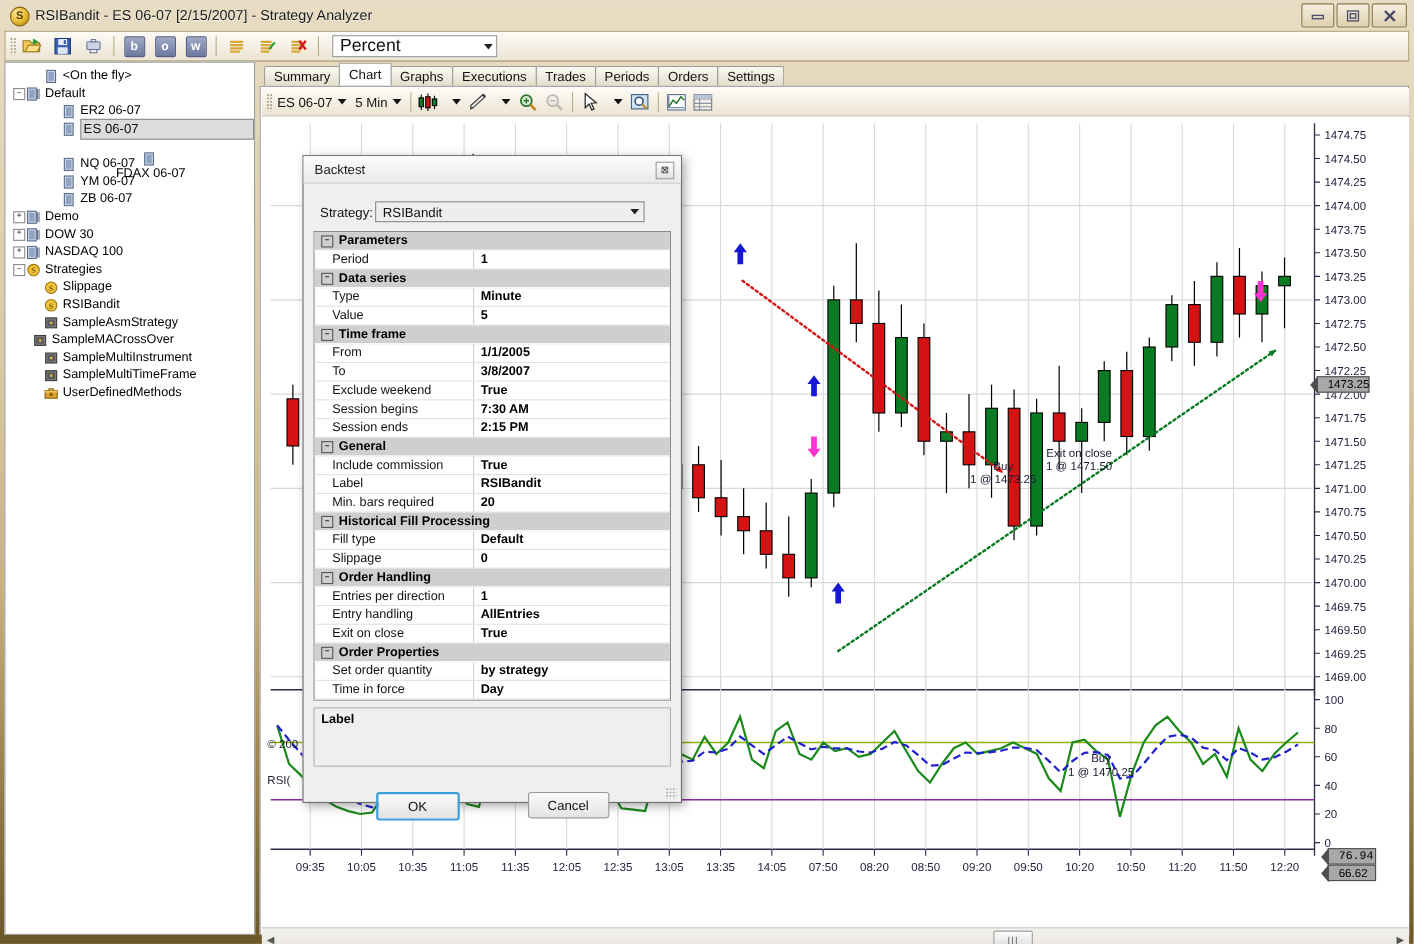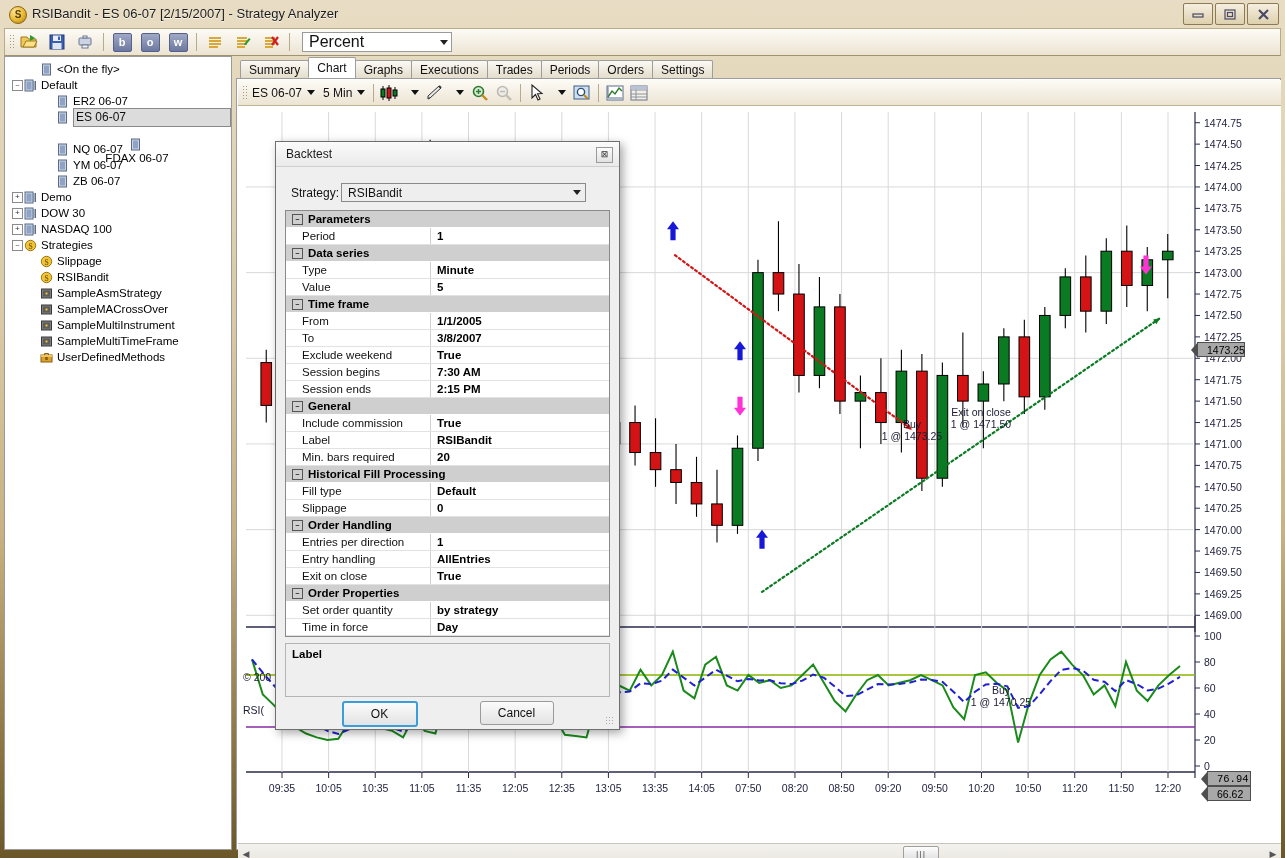--- a/index.html
+++ b/index.html
@@ -163,21 +163,21 @@
   .g-row{display:flex;height:16px;border-bottom:1px solid #e2e2e2;}
   .g-k{
     width:145px;padding-left:16px;font-size:11.5px;color:#111;line-height:16px;
     border-right:1px solid #cfcfcf;box-sizing:border-box;
   }
   .g-v{flex:1;padding-left:6px;font-size:11.5px;font-weight:bold;color:#000;line-height:16px;}
   .desc{
     margin:6px 0 0 0;border:1px solid #b4b4b4;background:#efefef;height:54px;
     padding:4px 6px;box-sizing:border-box;font-size:11.5px;font-weight:bold;color:#000;
   }
-  .btnrow{display:flex;justify-content:center;gap:62px;margin-top:4px;}
+  .btnrow{display:flex;justify-content:center;gap:62px;margin-top:23px;}
   .btn{
     width:72px;height:22px;font-size:12px;color:#111;
     background:linear-gradient(180deg,#fbfbfb,#e3e3e3);
     border:1px solid #9a9a9a;border-radius:3px;
     display:flex;align-items:center;justify-content:center;
   }
   .btn.primary{border:2px solid #3c9ddb;}
   .resize-grip{
     position:absolute;right:4px;bottom:3px;width:10px;height:10px;
     background-image:radial-gradient(circle,#a9a9a9 1px,transparent 1px);background-size:3px 3px;
@@ -400,21 +400,21 @@
         </div>
         <div class="tnode" style="padding-left: 22px;">
           <span class="tw"></span>
           <span class="ticon"><svg width="13" height="13" viewBox="0 0 13 13">
               <rect x="1.5" y="2" width="10" height="9" fill="#7d7d7d" stroke="#3b3b3b"></rect>
               <rect x="3" y="3.5" width="7" height="6" fill="#5d5d5d"></rect>
               <rect x="5.5" y="5.5" width="2" height="2" fill="#f5c732"></rect>
             </svg></span>
           <span class="lbl">SampleAsmStrategy</span>
         </div>
-        <div class="tnode" style="padding-left: 22px;">
+        <div class="tnode" style="padding-left: 12px;">
           <span class="tw"></span>
           <span class="ticon"><svg width="13" height="13" viewBox="0 0 13 13">
               <rect x="1.5" y="2" width="10" height="9" fill="#7d7d7d" stroke="#3b3b3b"></rect>
               <rect x="3" y="3.5" width="7" height="6" fill="#5d5d5d"></rect>
               <rect x="5.5" y="5.5" width="2" height="2" fill="#f5c732"></rect>
             </svg></span>
           <span class="lbl">SampleMACrossOver</span>
         </div>
         <div class="tnode" style="padding-left: 22px;">
           <span class="tw"></span>

